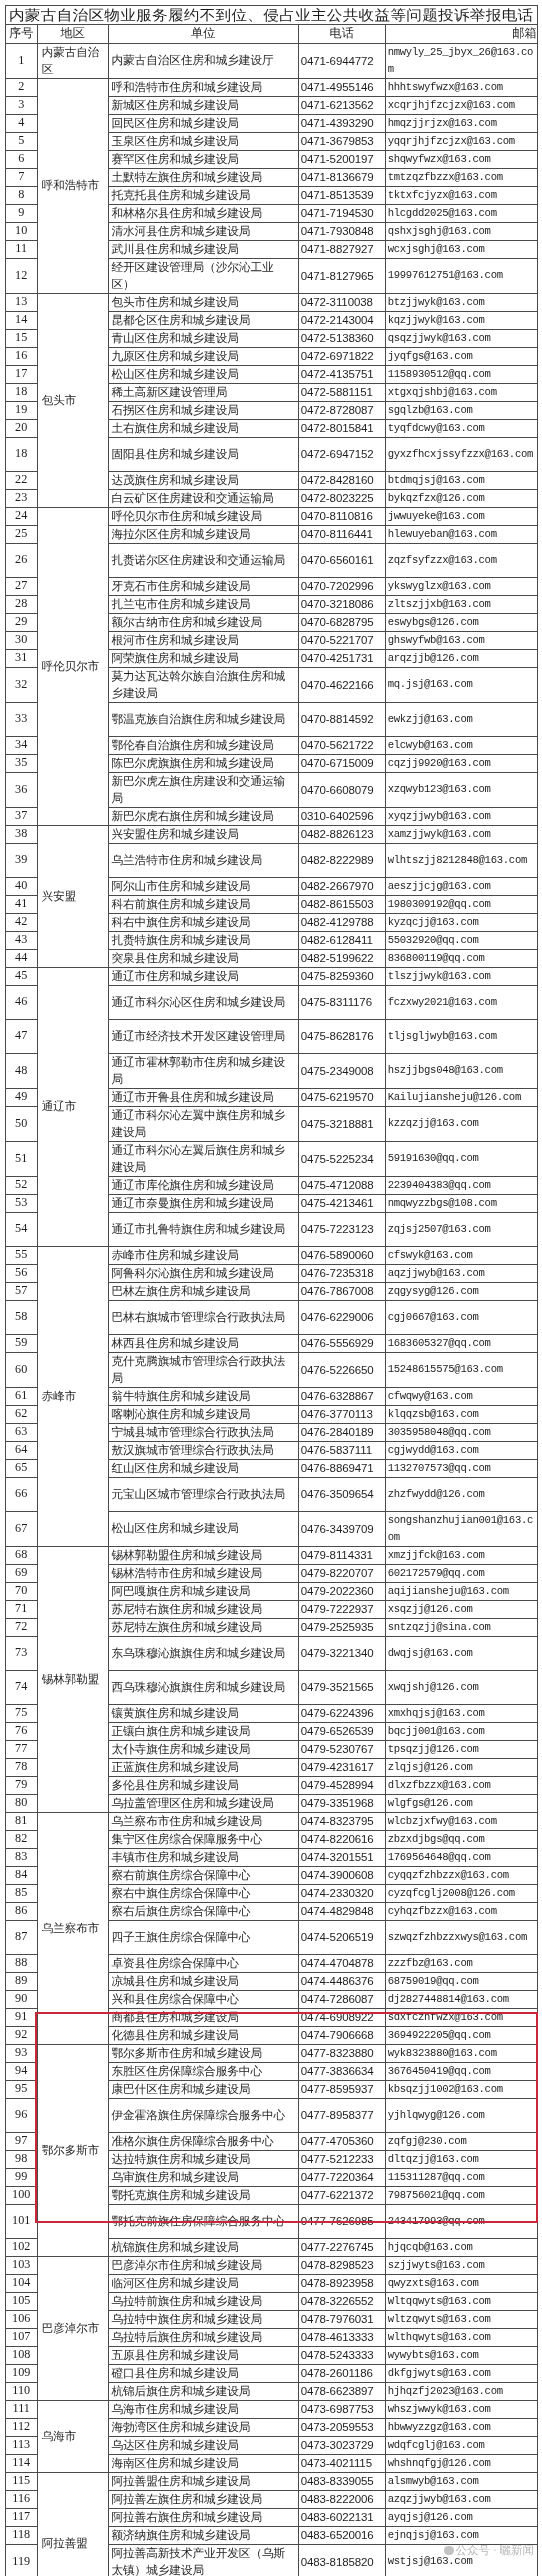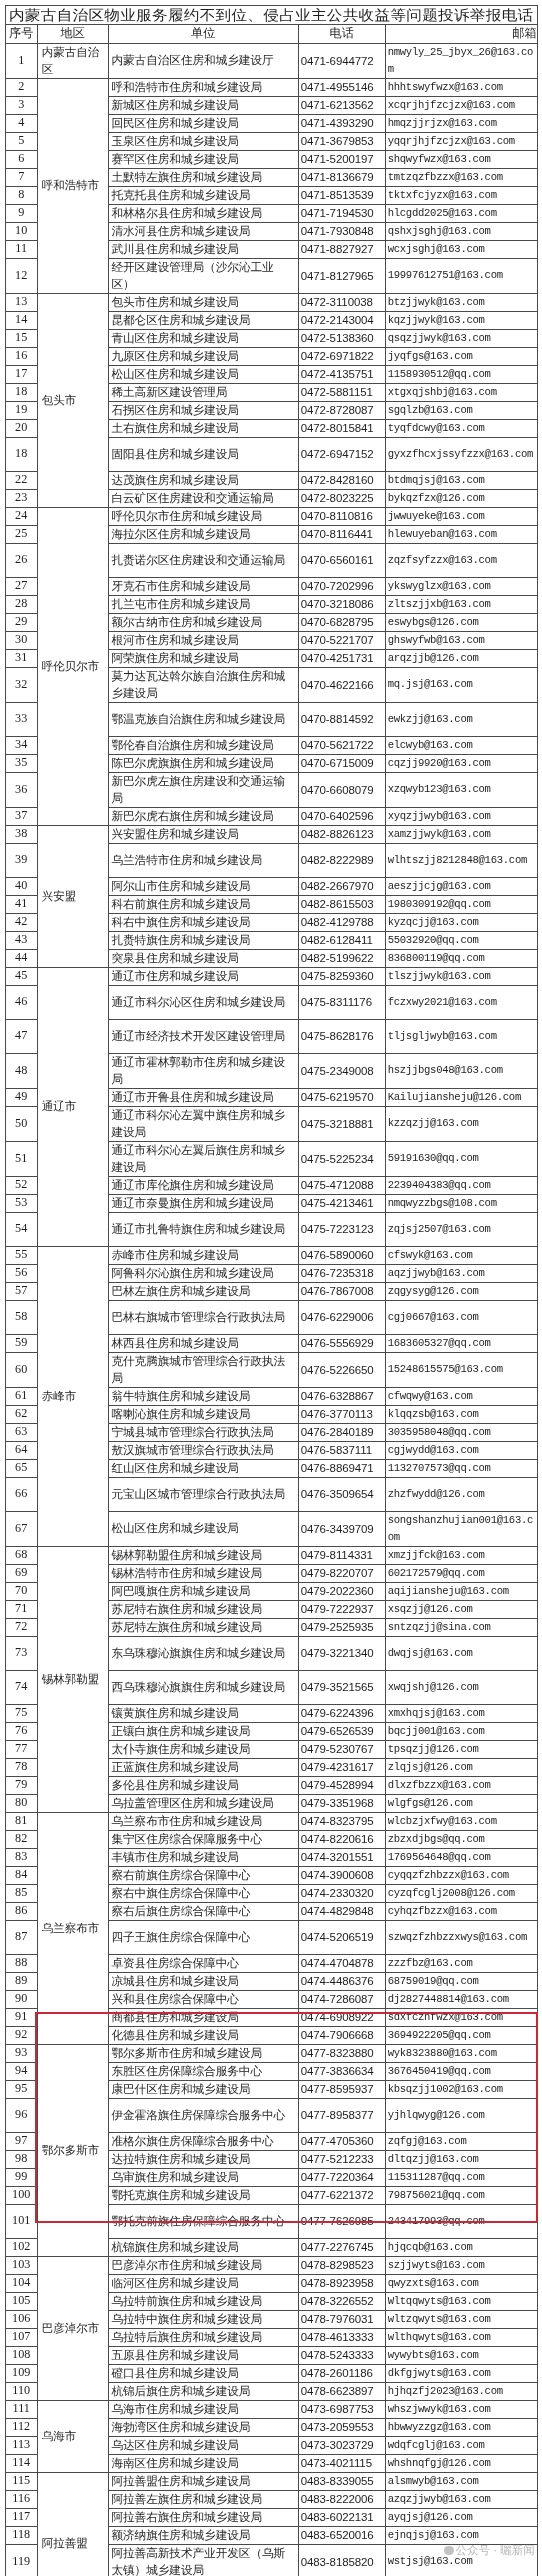--- a/index.html
+++ b/index.html
@@ -16,21 +16,21 @@
   .hdr .h-center{text-align:center}
   .hdr .h-left{text-align:right;padding-left:2.7px}
   tr.r1 td{height:16.4px}
   tr.r2 td{height:33px}
   .seq{text-align:center;font-family:"Liberation Serif",serif;font-size:12.2px;line-height:13.6px;}
   .region{text-align:left;font-size:11.5px;line-height:17px;padding:0 4.1px;}
   .unit{font-size:11.7px;line-height:17px;padding-left:2.7px;padding-right:1.4px;letter-spacing:-0.1px;word-break:break-all;}
   .phone{font-family:"Liberation Sans Narrow","Liberation Sans",sans-serif;font-size:11.5px;text-align:left;padding-left:2px;white-space:nowrap;letter-spacing:-0.1px;}
   .mail{font-family:"Liberation Mono",monospace;font-size:10.6px;line-height:17px;padding-left:2px;word-break:break-all;letter-spacing:-0.3px;}
   #highlight{position:absolute;border:2px solid #c8283a;box-sizing:border-box;pointer-events:none;}
-  #watermark{position:absolute;left:444px;top:2543px;font-family:Liberation Sans, sans-serif;
+  #watermark{position:absolute;left:444px;top:2543px;font-family:Liberation Serif, serif;
       font-size:11.5px;color:rgba(120,120,120,0.55);white-space:nowrap;}
   #watermark .wm-dot{display:inline-block;width:9.5px;height:9.5px;border-radius:50%;
       background:rgba(120,120,120,0.45);vertical-align:-1.4px;margin-right:2px;}
 </style>
 </head>
 <body>
 
 <div id="sheet">
   <table id="tbl">
     <colgroup>
@@ -269,21 +269,21 @@
         </tr>
         <tr class="r2" id="row-36">
           <td class="seq">36</td>
           <td class="unit">新巴尔虎左旗住房建设和交通运输局</td>
           <td class="phone">0470-6608079</td>
           <td class="mail">xzqwyb123@163.com</td>
         </tr>
         <tr class="r1" id="row-37">
           <td class="seq">37</td>
           <td class="unit">新巴尔虎右旗住房和城乡建设局</td>
-          <td class="phone">0470-6402596</td>
+          <td class="phone">0310-6402596</td>
           <td class="mail">xyqzjjwyb@163.com</td>
         </tr>
         <tr class="r1" id="row-38">
           <td class="seq">38</td>
           <td class="region" rowspan="7">兴安盟</td>
           <td class="unit">兴安盟住房和城乡建设局</td>
           <td class="phone">0482-8826123</td>
           <td class="mail">xamzjjwyk@163.com</td>
         </tr>
         <tr class="r2" id="row-39">
@@ -636,21 +636,21 @@
         <tr class="r2" id="row-96">
           <td class="seq">96</td>
           <td class="unit">伊金霍洛旗住房保障综合服务中心</td>
           <td class="phone">0477-8958377</td>
           <td class="mail">yjhlqwyg@126.com</td>
         </tr>
         <tr class="r1" id="row-97">
           <td class="seq">97</td>
           <td class="unit">准格尔旗住房保障综合服务中心</td>
           <td class="phone">0477-4705360</td>
-          <td class="mail">zqfgj@163.com</td>
+          <td class="mail">zqfgj@230.com</td>
         </tr>
         <tr class="r1" id="row-98">
           <td class="seq">98</td>
           <td class="unit">达拉特旗住房和城乡建设局</td>
           <td class="phone">0477-5212233</td>
           <td class="mail">dltqzjj@163.com</td>
         </tr>
         <tr class="r1" id="row-99">
           <td class="seq">99</td>
           <td class="unit">乌审旗住房和城乡建设局</td>

